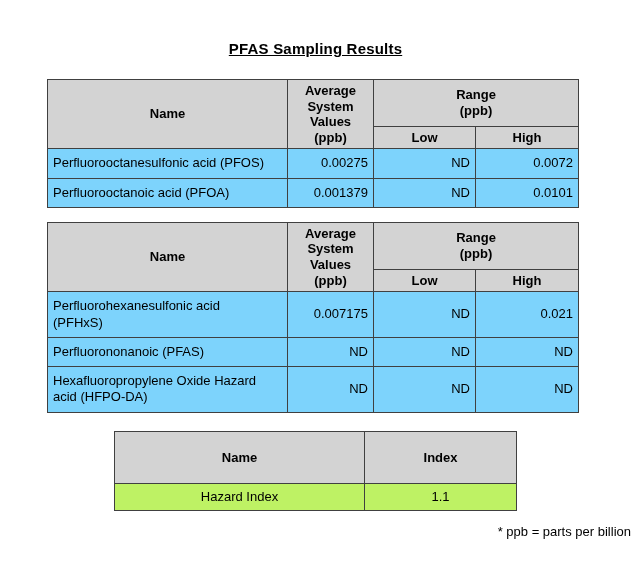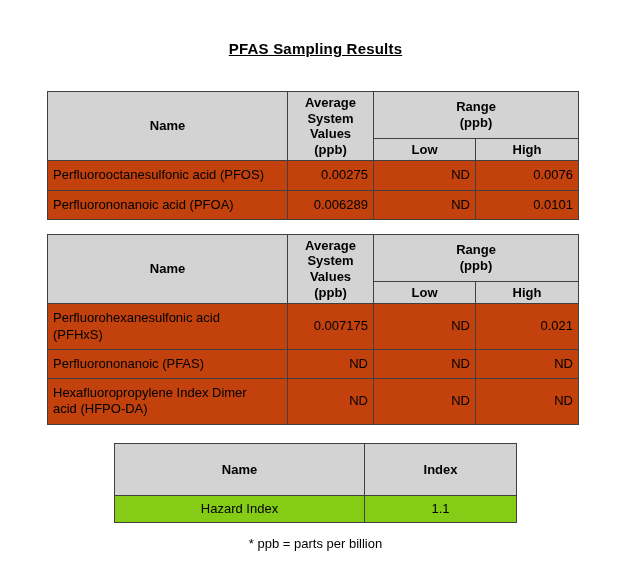--- a/index.html
+++ b/index.html
@@ -11,21 +11,21 @@
     color: #000000;
     overflow: hidden;
   }
   .page { width: 631px; height: 583px; padding-top: 40px; }
 
   .doc-title {
     text-align: center;
     font-size: 15px;
     font-weight: bold;
     text-decoration: underline;
-    margin-bottom: 34px;
+    margin-bottom: 22px;
     letter-spacing: 0.2px;
   }
 
   table { border-collapse: collapse; table-layout: fixed; }
   th, td { border: 1px solid #404040; }
 
   .main-table {
     width: 531px;
     margin-left: 47px;
     margin-bottom: 14px;
@@ -39,21 +39,21 @@
     padding: 3px 4px;
     line-height: 1.2;
   }
   .prewrap { white-space: pre-line; }
   .subhead th { height: 21px; padding: 1px 4px; }
 
   .main-table td {
     padding: 6px 5px;
     vertical-align: middle;
     line-height: 1.25;
-    background: #c2410c;
+    background: #7dd3fc;
   }
   td.name-cell { text-align: left; white-space: pre-line; }
   td.val { text-align: right; }
 
   .hazard-table {
     width: 402px;
     margin: 18px auto 12px auto;
     font-size: 13px;
   }
   .hazard-table thead th {
@@ -62,25 +62,25 @@
     text-align: center;
     vertical-align: middle;
     height: 52px;
     padding: 4px;
   }
   .hazard-table td {
     text-align: center;
     vertical-align: middle;
     height: 27px;
     padding: 4px;
-    background: #84cc16;
+    background: #bef264;
   }
 
   .footnotes {
-    text-align: center;
+    text-align: right;
     font-size: 13px;
     line-height: 1.45;
   }
 </style>
 </head>
 <body>
 
 <div class="page">
 
   <div class="doc-title">PFAS Sampling Results</div>
@@ -105,25 +105,25 @@
       <tr class="subhead">
         <th>Low</th>
         <th>High</th>
       </tr>
     </thead>
     <tbody>
       <tr>
         <td class="name-cell">Perfluorooctanesulfonic acid (PFOS)</td>
         <td class="val">0.00275</td>
         <td class="val">ND</td>
-        <td class="val">0.0076</td>
+        <td class="val">0.0072</td>
       </tr>
       <tr>
-        <td class="name-cell">Perfluorononanoic acid (PFOA)</td>
-        <td class="val">0.006289</td>
+        <td class="name-cell">Perfluorooctanoic acid (PFOA)</td>
+        <td class="val">0.001379</td>
         <td class="val">ND</td>
         <td class="val">0.0101</td>
       </tr>
     </tbody>
   </table>
 
   <table class="main-table">
     <colgroup>
       <col style="width:240px">
         <col style="width:86px">
@@ -153,21 +153,21 @@
         <td class="val">ND</td>
         <td class="val">0.021</td>
       </tr>
       <tr>
         <td class="name-cell">Perfluorononanoic (PFAS)</td>
         <td class="val">ND</td>
         <td class="val">ND</td>
         <td class="val">ND</td>
       </tr>
       <tr>
-        <td class="name-cell">Hexafluoropropylene Index Dimer
+        <td class="name-cell">Hexafluoropropylene Oxide Hazard
 acid (HFPO-DA)</td>
         <td class="val">ND</td>
         <td class="val">ND</td>
         <td class="val">ND</td>
       </tr>
     </tbody>
   </table>
 
   <table class="hazard-table">
     <colgroup>

